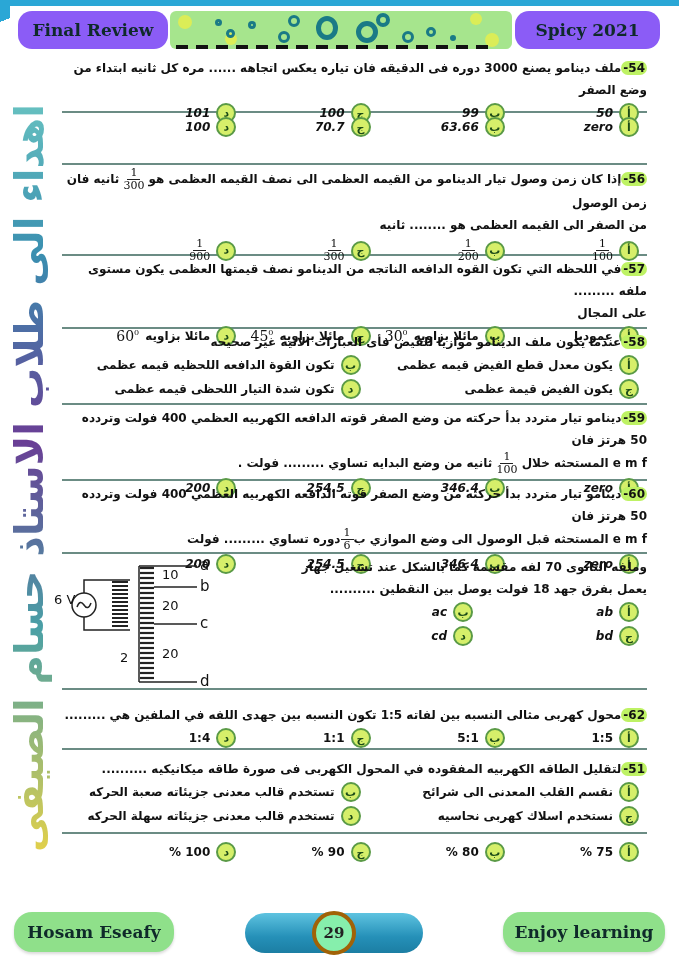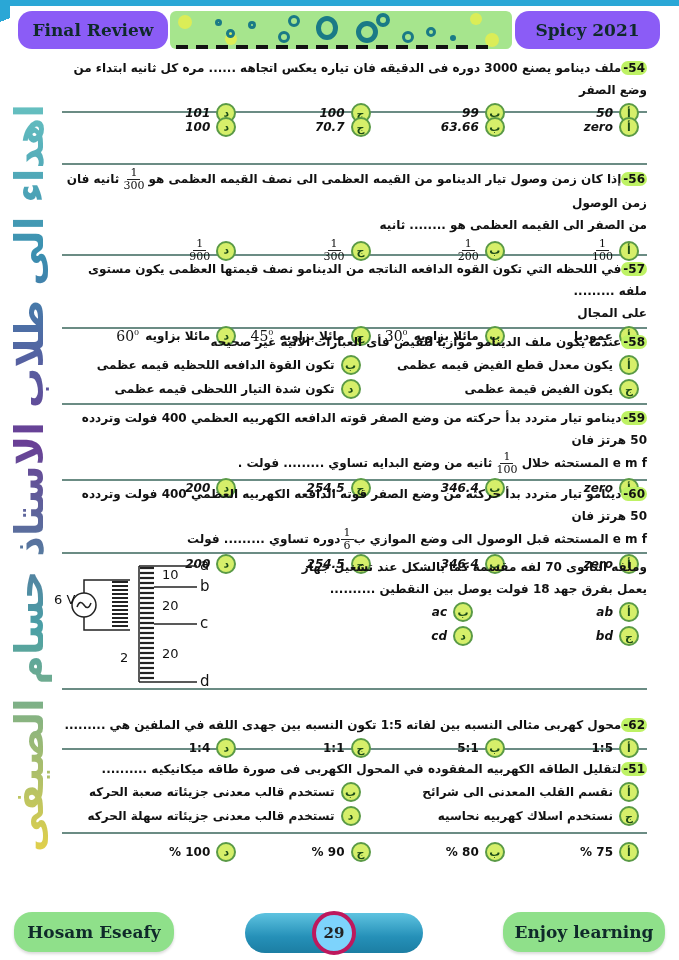--- a/index.html
+++ b/index.html
@@ -38,21 +38,21 @@
   .frac .n { border-bottom: 1px solid #222; padding: 0 3px; }
   .sup { vertical-align: super; font-size: 8px; }
   .degval { font-family: "DejaVu Serif", serif; font-weight: normal; font-size: 14px; direction: ltr; }
   .diagram { position: absolute; left: 0; top: 4px; width: 160px; height: 135px; direction: ltr; }
 
   .footer-pill { position: absolute; top: 912px; height: 40px; background: #8fe08a; border-radius: 18px; display: flex; align-items: center; justify-content: center;
     font-family: "DejaVu Serif", serif; font-weight: bold; font-size: 17px; color: #0f2a2a; box-shadow: 0 2px 3px rgba(0,0,0,.15); }
   .footer-left { left: 14px; width: 160px; }
   .footer-right { left: 503px; width: 162px; }
   .page-bar { position: absolute; left: 245px; top: 913px; width: 178px; height: 40px; border-radius: 20px; background: linear-gradient(180deg, #5ec3e0, #2590b8 60%, #1c7ea3); }
-  .page-circle { position: absolute; left: 312px; top: 911px; width: 44px; height: 44px; border-radius: 50%; background: #7dd3fc; border: 4px solid #be185d; display: flex; align-items: center; justify-content: center;
+  .page-circle { position: absolute; left: 312px; top: 911px; width: 44px; height: 44px; border-radius: 50%; background: #86efac; border: 4px solid #a16207; display: flex; align-items: center; justify-content: center;
     font-family: "DejaVu Serif", serif; font-size: 15px; font-weight: bold; color: #222; }
 </style>
 </head>
 <body>
 
 <div class="top-strip"></div>
 <div class="top-wedge"></div>
 
 <div class="header-pill header-left">
     <span>Final Review</span>
@@ -347,21 +347,21 @@
       <span style="position:absolute;left:100px;top:9px;font-size:13px">10</span>
       <span style="position:absolute;left:100px;top:40px;font-size:13px">20</span>
       <span style="position:absolute;left:100px;top:88px;font-size:13px">20</span>
       <span style="position:absolute;left:138px;top:-2px;font-size:15px">a</span>
       <span style="position:absolute;left:138px;top:19px;font-size:15px">b</span>
       <span style="position:absolute;left:138px;top:56px;font-size:15px">c</span>
       <span style="position:absolute;left:138px;top:114px;font-size:15px">d</span>
     </div>
   </div>
 
-  <div class="q" style="height:60px;padding-top:24px">
+  <div class="q" style="height:60px;padding-top:14px">
     <div class="q-text"><span class="q-num">62-</span><span>محول كهربى مثالى النسبه بين لفاته 1:5 تكون النسبه بين جهدى اللفه في الملفين هي .........</span></div>
     <div class="opts">
       <div class="opt">
           <span class="badge">أ</span>
           <span class="val" style="font-style:normal">1:5</span>
         </div>
       <div class="opt">
           <span class="badge">ب</span>
           <span class="val" style="font-style:normal">5:1</span>
         </div>
@@ -382,21 +382,21 @@
       <div class="opt">
           <span class="badge">أ</span>
           <span>نقسم القلب المعدنى الى شرائح</span>
         </div>
       <div class="opt">
           <span class="badge">ب</span>
           <span>تستخدم قالب معدنى جزيئاته صعبة الحركه</span>
         </div>
       <div class="opt">
           <span class="badge">ج</span>
-          <span>نستخدم اسلاك كهربيه نحاسيه</span>
+          <span>نستخدم اسلاك كهربى نحاسيه</span>
         </div>
       <div class="opt">
           <span class="badge">د</span>
           <span>تستخدم قالب معدنى جزيئاته سهلة الحركه</span>
         </div>
     </div>
   </div>
 
   <div class="q" style="height:60px;border-bottom:none;padding-top:6px">
     <div class="opts">

